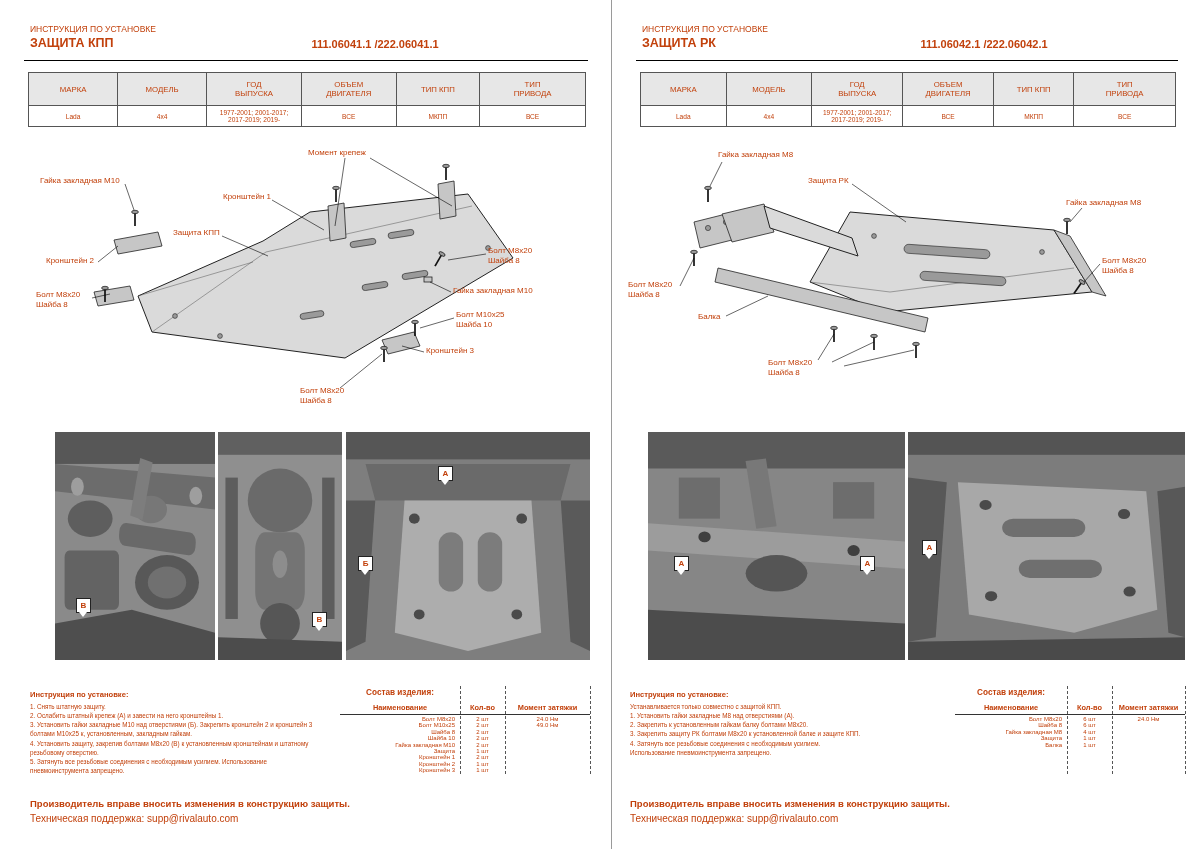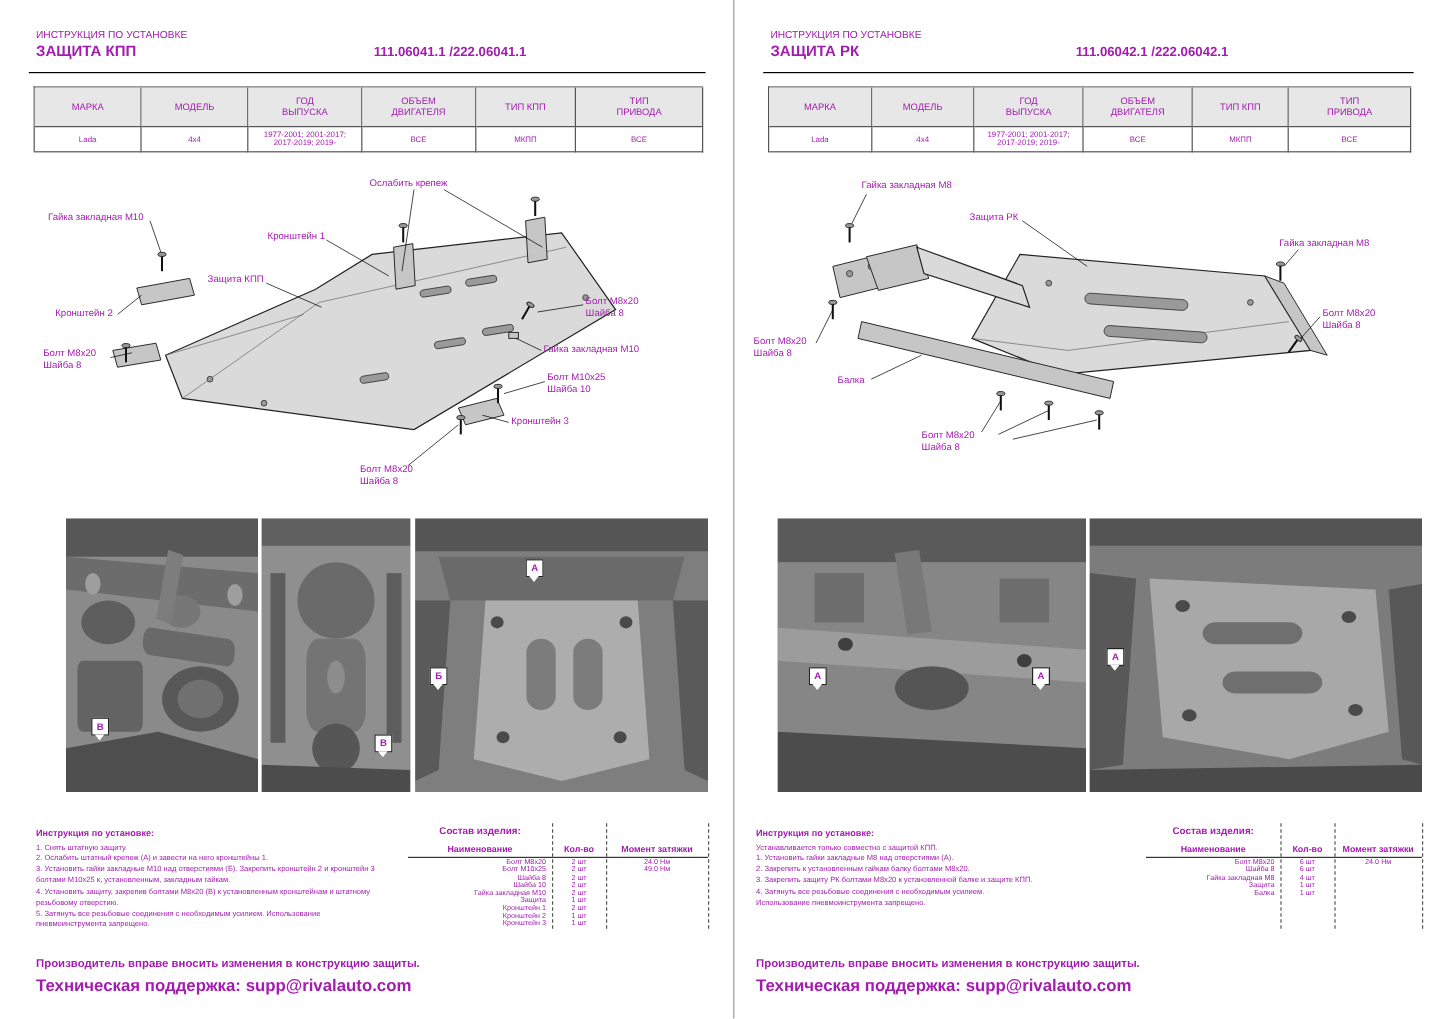--- a/index.html
+++ b/index.html
@@ -1,17 +1,17 @@
 <!DOCTYPE html>
 <html><head>
 <meta charset="utf-8">
 <style>
   html,body{margin:0;padding:0;background:#fff;}
   .sheet{position:relative;width:1200px;height:849px;background:#fff;overflow:hidden;
-         font-family:"Liberation Sans",sans-serif;color:#a21caf;}
+         font-family:"Liberation Sans",sans-serif;color:#c2410c;}
   .divider{position:absolute;left:611px;top:0;width:1px;height:849px;background:#9a9a9a;}
   .page{position:absolute;top:0;height:849px;}
   .eyebrow{position:absolute;left:20px;top:24px;font-size:8.5px;}
   .title{position:absolute;left:20px;top:36px;font-size:12.5px;font-weight:bold;}
   .partnum{position:absolute;top:38px;font-size:11px;font-weight:bold;text-align:center;}
   .hrule{position:absolute;left:14px;right:14px;top:60px;height:1px;background:#000;}
   .spec{position:absolute;left:18px;right:16px;top:72px;display:grid;
         grid-template-columns:16% 16% 17% 17% 15% 19%;
         border:1px solid #555;border-right:none;border-bottom:none;}
   .sh{background:#e7e7e7;font-size:7.8px;text-align:center;padding:3px 2px;min-height:26px;
@@ -36,21 +36,21 @@
   .steps{position:absolute;font-size:6.3px;line-height:1.45;}
   .ptit{position:absolute;font-size:8.2px;font-weight:bold;text-align:center;}
   .phead{position:absolute;font-size:7.4px;font-weight:bold;text-align:center;}
   .vdash{position:absolute;width:0;border-left:1px dashed #555;}
   .hsolid{position:absolute;height:0;border-top:1px solid #333;}
   .prows{position:absolute;display:grid;grid-auto-rows:6.4px;font-size:6px;line-height:6.4px;}
   .pn{text-align:right;padding-right:5px;}
   .pq{text-align:center;}
   .pt{text-align:center;}
   .foot1{position:absolute;top:798px;font-size:9.5px;font-weight:bold;}
-  .foot2{position:absolute;top:813px;font-size:14px;font-weight:bold;}
+  .foot2{position:absolute;top:813px;font-size:10px;font-weight:normal;}
 </style>
 </head>
 <body>
 
 <div class="sheet">
   <div class="divider"></div>
 
   <div class="page" style="left:10px;width:592px;">
     <div class="eyebrow">ИНСТРУКЦИЯ ПО УСТАНОВКЕ</div>
     <div class="title">ЗАЩИТА КПП</div>
@@ -120,21 +120,21 @@
       <line class="leader" x1="212" y1="236" x2="258" y2="256"></line>
       <line class="leader" x1="88" y1="262" x2="108" y2="246"></line>
       <line class="leader" x1="476" y1="254" x2="438" y2="260"></line>
       <line class="leader" x1="441" y1="292" x2="420" y2="282"></line>
       <line class="leader" x1="444" y1="318" x2="410" y2="328"></line>
       <line class="leader" x1="414" y1="352" x2="392" y2="346"></line>
       <line class="leader" x1="82" y1="298" x2="100" y2="294"></line>
       <line class="leader" x1="330" y1="388" x2="372" y2="354"></line>
     </svg>
 
-    <div class="dlabel" style="left:298px;top:148px;">Ослабить крепеж</div>
+    <div class="dlabel" style="left:298px;top:148px;">Момент крепеж</div>
     <div class="dlabel" style="left:30px;top:176px;">Гайка закладная М10</div>
     <div class="dlabel" style="left:213px;top:192px;">Кронштейн 1</div>
     <div class="dlabel" style="left:163px;top:228px;">Защита КПП</div>
     <div class="dlabel" style="left:36px;top:256px;">Кронштейн 2</div>
     <div class="dlabel" style="left:478px;top:246px;">Болт М8х20
 Шайба 8</div>
     <div class="dlabel" style="left:443px;top:286px;">Гайка закладная М10</div>
     <div class="dlabel" style="left:446px;top:310px;">Болт М10х25
 Шайба 10</div>
     <div class="dlabel" style="left:416px;top:346px;">Кронштейн 3</div>
@@ -244,21 +244,21 @@
     <div class="foot1" style="left:20px;">Производитель вправе вносить изменения в конструкцию защиты.</div>
     <div class="foot2" style="left:20px;">
       <span>Техническая поддержка:</span>
       <span>supp@rivalauto.com</span>
     </div>
   </div>
 
   <div class="page" style="left:622px;width:570px;">
     <div class="eyebrow">ИНСТРУКЦИЯ ПО УСТАНОВКЕ</div>
     <div class="title">ЗАЩИТА РК</div>
-    <div class="partnum" style="left:228px;width:220px;text-align:center;">111.06042.1 /222.06042.1</div>
+    <div class="partnum" style="left:252px;width:220px;text-align:center;">111.06042.1 /222.06042.1</div>
     <div class="hrule"></div>
 
     <div class="spec">
       <div class="sh">МАРКА</div>
       <div class="sh">МОДЕЛЬ</div>
       <div class="sh">ГОД
 ВЫПУСКА</div>
       <div class="sh">ОБЪЕМ
 ДВИГАТЕЛЯ</div>
       <div class="sh">ТИП КПП</div>

